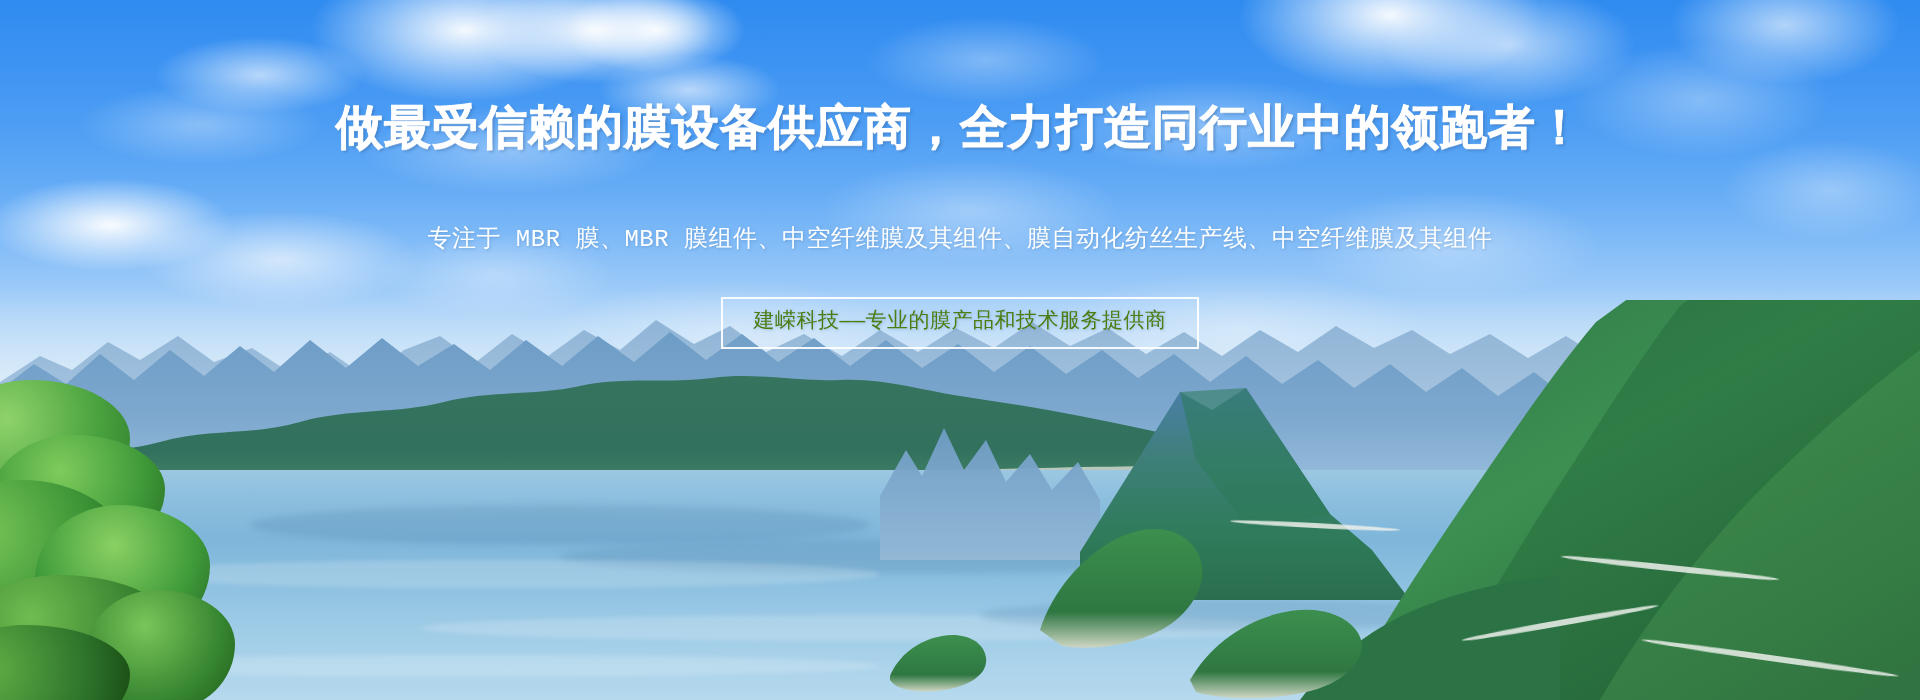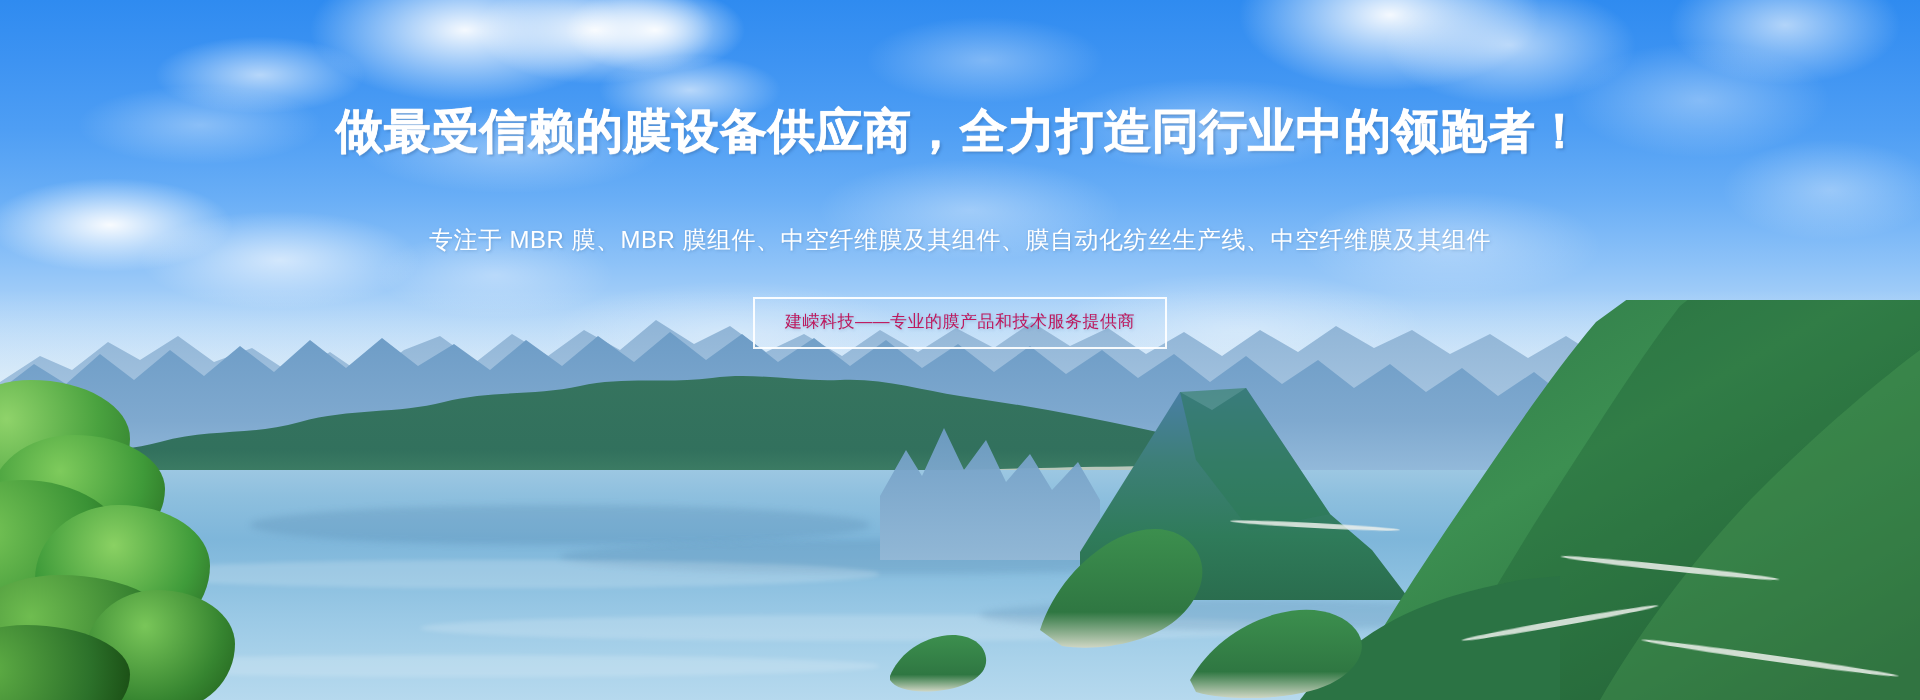--- a/index.html
+++ b/index.html
@@ -105,20 +105,21 @@
 
   
   .content {
     position: absolute;
     left: 0;
     top: 0;
     width: 1920px;
     height: 700px;
     z-index: 40;
     pointer-events: none;
+    font-family: Liberation Mono, monospace;
   }
   .content > * { pointer-events: auto; }
 
   .headline {
     position: absolute;
     top: 100px;
     left: 0;
     width: 1920px;
     text-align: center;
     color: #ffffff;
@@ -153,22 +154,22 @@
     position: absolute;
     top: 297px;
     left: 0;
     width: 1920px;
     display: flex;
     justify-content: center;
   }
   .tagline-box {
     border: 2px solid rgba(255,255,255,0.92);
     padding: 9px 30px 11px 30px;
-    color: #be185d;
-    font-size: 17px;
+    color: #4d7c0f;
+    font-size: 21px;
     letter-spacing: 0.5px;
     line-height: 28px;
     white-space: nowrap;
     background: rgba(255,255,255,0.03);
     text-shadow: 1px 1px 3px rgba(60,110,160,0.30);
   }
 
   
   .boat {
     position: absolute;

